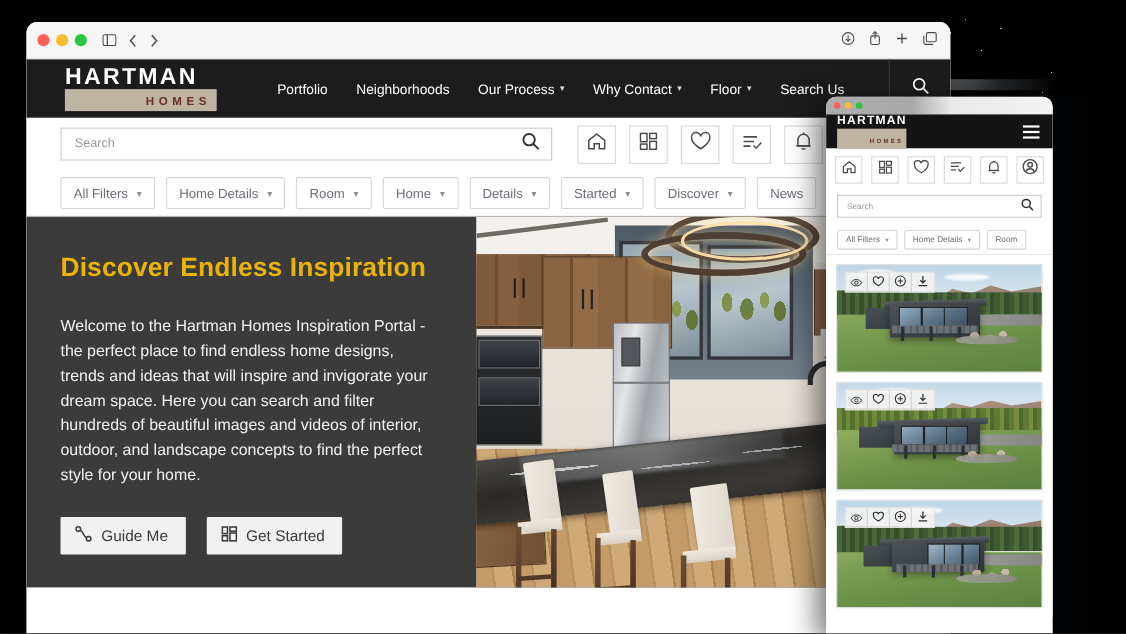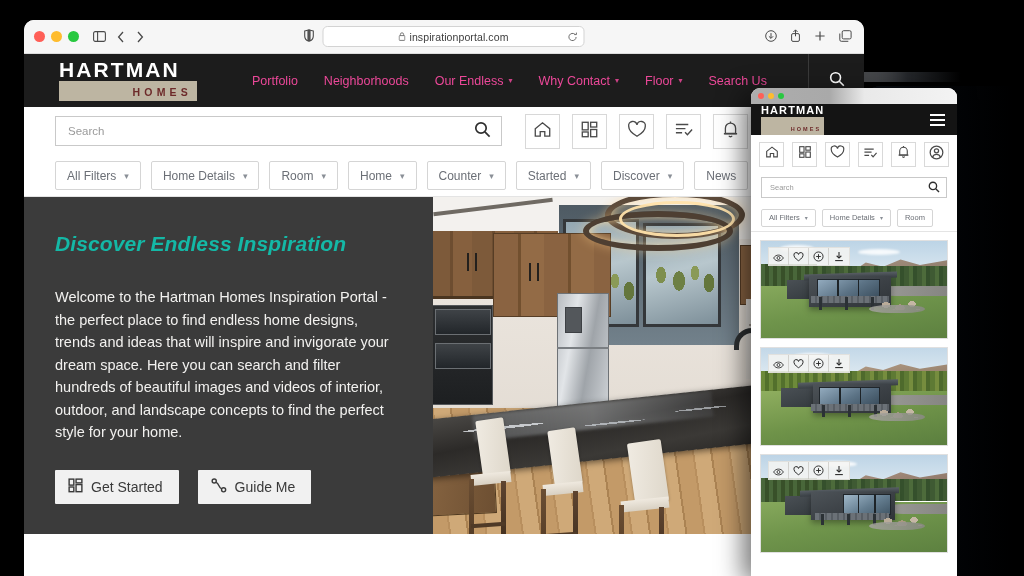--- a/index.html
+++ b/index.html
@@ -105,21 +105,21 @@
     background: #bdb5a2; margin-top: 1px; text-align: right;
     padding: 1px 5px 1px 0;
   }
   .logo-sub {
     font-size: 10.5px; font-weight: 700; color: #6d2a2a; letter-spacing: 4.2px;
   }
   .main-nav {
     display: flex; align-items: center; gap: 26px; margin-left: 55px;
   }
   .nav-item {
-    font-size: 12.5px; color: #ec4899; display: flex; align-items: center; gap: 5px;
+    font-size: 12.5px; color: #ffffff; display: flex; align-items: center; gap: 5px;
     cursor: pointer; white-space: nowrap;
   }
   .chev { font-size: 8px; opacity: .85; }
   .nav-search {
     position: absolute; right: 0; top: 0; height: 53px; width: 56px;
     display: flex; align-items: center; justify-content: center;
     border-left: 1px solid #3a3a3a; color: #fff;
   }
 
   
@@ -150,21 +150,21 @@
     font-size: 12px; color: #6b6f76; white-space: nowrap;
   }
   .chip .cv { font-size: 9px; color: #8a8f96; }
 
   
   .hero { display: flex; height: 337px; }
   .hero-left {
     width: 409px; background: #3b3b3b; padding: 30px 34px 0 31px; position: relative;
   }
   .hero-title {
-    font-size: 21px; line-height: 34px; color: #14b8a6; font-weight: 600; letter-spacing: .1px; font-style: italic;
+    font-size: 24px; line-height: 34px; color: #eab308; font-weight: 600; letter-spacing: .1px;
   }
   .hero-body {
     margin-top: 25px; font-size: 14.5px; line-height: 22.5px; color: #f2f1ef; max-width: 350px;
   }
   .hero-btns { display: flex; gap: 19px; margin-top: 26px; }
   .hbtn {
     background: #f1f1f1; color: #3a3a3a; font-size: 14px;
     padding: 8px 16px 8px 13px; display: flex; align-items: center; gap: 8px;
     border: none; border-radius: 1px; white-space: nowrap;
   }
@@ -462,43 +462,20 @@
           <svg width="8" height="12" viewBox="0 0 8 12" fill="none" stroke="currentColor" stroke-width="1.3">
               <polyline points="6,1 1.6,6 6,11"></polyline>
             </svg>
         </span>
         <span>
           <svg width="8" height="12" viewBox="0 0 8 12" fill="none" stroke="currentColor" stroke-width="1.3">
               <polyline points="2,1 6.4,6 2,11"></polyline>
             </svg>
         </span>
       </div>
-      <div class="urlwrap">
-        <span class="sidebar-toggle-mini">
-          <svg width="11" height="13" viewBox="0 0 11 13" fill="none" stroke="currentColor" stroke-width="1.1">
-            <path d="M5.5 0.7 C8 1.6 9.8 2 9.8 2 V7 C9.8 10 7.4 11.7 5.5 12.3 C3.6 11.7 1.2 10 1.2 7 V2 C1.2 2 3 1.6 5.5 0.7 Z"></path>
-            <path d="M5.5 0.9 V12.1" stroke-width="3.2" stroke-linecap="butt" opacity="0.95"></path>
-          </svg>
-        </span>
-        <div class="urlbar">
-          <span class="lock">
-            <svg width="7" height="9" viewBox="0 0 7 9" fill="none" stroke="currentColor" stroke-width="0.9">
-              <rect x="0.6" y="3.6" width="5.8" height="4.8" rx="0.8"></rect>
-                <path d="M1.9 3.6 V2.4 a1.6 1.6 0 0 1 3.2 0 V3.6"></path>
-            </svg>
-          </span>
-          <span class="urltext">inspirationportal.com</span>
-          <span class="reload">
-            <svg width="10" height="10" viewBox="0 0 10 10" fill="none" stroke="currentColor" stroke-width="1">
-              <path d="M8.6 5 a3.6 3.6 0 1 1 -1.1 -2.6"></path>
-                <polyline points="8.9,0.6 8.9,2.6 6.9,2.6"></polyline>
-            </svg>
-          </span>
-        </div>
-      </div>
       <div class="chrome-right">
         <span>
           <svg width="12" height="12" viewBox="0 0 12 12" fill="none" stroke="currentColor" stroke-width="1">
             <circle cx="6" cy="6" r="5.3"></circle>
               <line x1="6" y1="3.1" x2="6" y2="8.2"></line>
               <polyline points="3.9,6.3 6,8.4 8.1,6.3"></polyline>
           </svg>
         </span>
         <span>
           <svg width="11" height="13" viewBox="0 0 11 13" fill="none" stroke="currentColor" stroke-width="1">
@@ -530,21 +507,21 @@
         </div>
       </div>
       <div class="main-nav">
         <div class="nav-item">
           <span>Portfolio</span>
         </div>
         <div class="nav-item">
           <span>Neighborhoods</span>
         </div>
         <div class="nav-item">
-          <span>Our Endless</span>
+          <span>Our Process</span>
           <span class="chev">▾</span>
         </div>
         <div class="nav-item">
           <span>Why Contact</span>
           <span class="chev">▾</span>
         </div>
         <div class="nav-item">
           <span>Floor</span>
           <span class="chev">▾</span>
         </div>
@@ -631,21 +608,21 @@
       </div>
       <div class="chip">
         <span>Room</span>
         <span class="cv">▾</span>
       </div>
       <div class="chip">
         <span>Home</span>
         <span class="cv">▾</span>
       </div>
       <div class="chip">
-        <span>Counter</span>
+        <span>Details</span>
         <span class="cv">▾</span>
       </div>
       <div class="chip">
         <span>Started</span>
         <span class="cv">▾</span>
       </div>
       <div class="chip">
         <span>Discover</span>
         <span class="cv">▾</span>
       </div>
@@ -654,38 +631,38 @@
       </div>
     </div>
 
     <div class="hero">
       <div class="hero-left">
         <div class="hero-title">Discover Endless Inspiration</div>
         <div class="hero-body">Welcome to the Hartman Homes Inspiration Portal - the perfect place to find endless home designs, trends and ideas that will inspire and invigorate your dream space. Here you can search and filter hundreds of beautiful images and videos of interior, outdoor, and landscape concepts to find the perfect style for your home.</div>
         <div class="hero-btns">
           <button class="hbtn">
             <span>
+              <svg width="16" height="15" viewBox="0 0 17 16" fill="none" stroke="currentColor" stroke-width="1.5">
+                <circle cx="3.4" cy="3.2" r="2.2"></circle>
+                  <circle cx="13.4" cy="12.6" r="2.2"></circle>
+                <path d="M5.4 4.6 C9 6 7.6 10 11.4 11.6"></path>
+              </svg>
+            </span>
+            <span>Guide Me</span>
+          </button>
+          <button class="hbtn">
+            <span>
               <svg width="15" height="15" viewBox="0 0 16 16" fill="none" stroke="currentColor" stroke-width="1.5">
                 <rect x="1.2" y="1.2" width="5" height="6.4"></rect>
                   <rect x="8.6" y="1.2" width="6.2" height="4"></rect>
                 <rect x="8.6" y="7" width="6.2" height="7.6"></rect>
                   <rect x="1.2" y="9.6" width="5" height="5"></rect>
               </svg>
             </span>
             <span>Get Started</span>
-          </button>
-          <button class="hbtn">
-            <span>
-              <svg width="16" height="15" viewBox="0 0 17 16" fill="none" stroke="currentColor" stroke-width="1.5">
-                <circle cx="3.4" cy="3.2" r="2.2"></circle>
-                  <circle cx="13.4" cy="12.6" r="2.2"></circle>
-                <path d="M5.4 4.6 C9 6 7.6 10 11.4 11.6"></path>
-              </svg>
-            </span>
-            <span>Guide Me</span>
           </button>
         </div>
       </div>
       <div class="hero-right">
         <div class="kitchen">
           <div class="k-ceiling"></div>
           <div class="k-ceiling-beam"></div>
           <div class="k-window-wall"></div>
           <div class="k-glass" style="left:130px; top:22px; width:76px; height:108px;"></div>
           <div class="k-glass" style="left:210px; top:26px; width:78px; height:104px;"></div>

